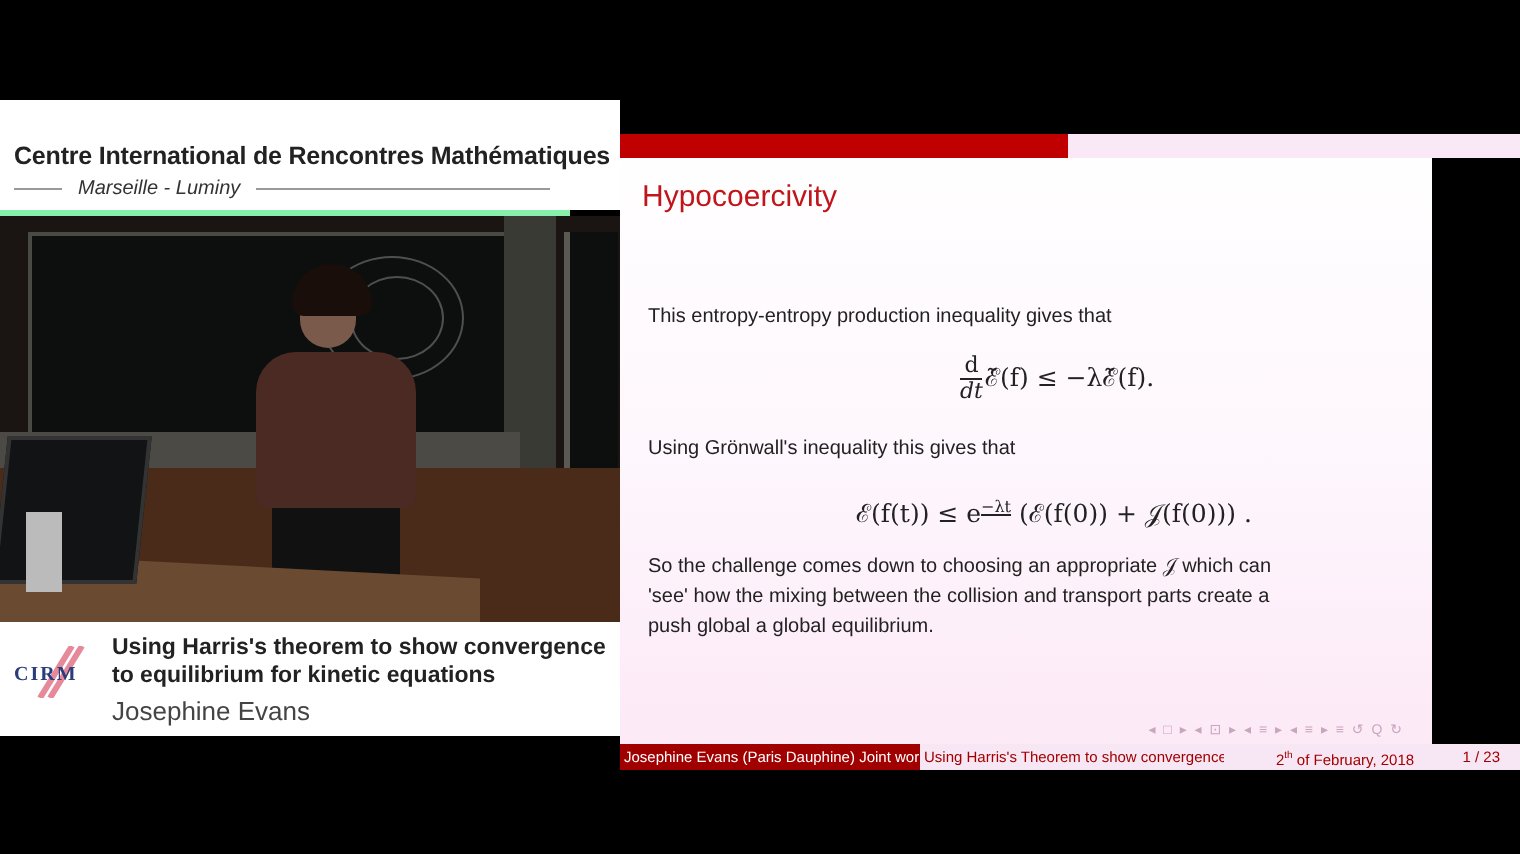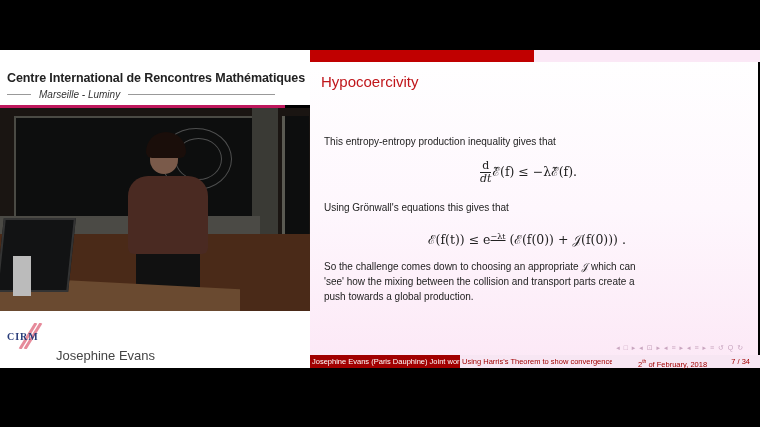--- a/index.html
+++ b/index.html
@@ -1,20 +1,20 @@
 <!DOCTYPE html>
 <html><head>
 <meta charset="utf-8">
 <style>
   html, body { margin:0; padding:0; }
   body { width:760px; height:427px; background:#000; position:relative; overflow:hidden; font-family:"Liberation Sans", sans-serif; }
   .frame { position:absolute; left:0; top:50px; width:760px; height:318px; background:#000; }
 
   
-  .left { position:absolute; left:0; top:0; width:285px; height:318px; background:#be185d; }
+  .left { position:absolute; left:0; top:0; width:285px; height:318px; background:#86efac; }
   .cirm-header { position:absolute; left:0; top:0; width:310px; height:55px; background:#fff; }
   .cirm-title { position:absolute; left:7px; top:21px; font-size:12.5px; font-weight:bold; color:#222; white-space:nowrap; letter-spacing:-0.1px; }
   .cirm-sub { position:absolute; left:7px; top:37px; width:268px; height:14px; display:flex; align-items:center; }
   .cirm-sub .line { height:1px; background:#999; }
   .cirm-sub .l1 { width:24px; }
   .cirm-sub .l2 { flex:1; }
   .cirm-sub span { font-size:10px; color:#333; padding:0 8px; white-space:nowrap;font-style:italic; }
 
   .video { position:absolute; left:0; top:58px; width:310px; height:248px; background:#1a1512; overflow:hidden; }
   .board { position:absolute; left:14px; top:8px; width:236px; height:98px; background:#0d0e0e; border:2px solid #4a4a44; }
@@ -30,21 +30,21 @@
   .person-head { position:absolute; left:150px; top:30px; width:28px; height:36px; background:#7a5a4a; border-radius:14px; }
   .person-hair { position:absolute; left:146px; top:24px; width:40px; height:26px; background:#1a0e0a; border-radius:20px 20px 6px 6px; }
   .chalk { position:absolute; border:1px solid rgba(200,200,200,0.35); border-radius:50%; }
 
   .cirm-footer { position:absolute; left:0; top:261px; width:310px; height:57px; background:#fff; }
   .logo { position:absolute; left:6px; top:12px; width:40px; height:26px; }
   .talk-title { position:absolute; left:56px; top:6px; font-size:11.5px; font-weight:bold; color:#222; line-height:14px; width:252px; }
   .talk-speaker { position:absolute; left:56px; top:37px; font-size:13px; color:#444; }
 
   
-  .slide { position:absolute; left:310px; top:0; width:448px; height:318px; background:linear-gradient(180deg,#fff 0%, #fef7fd 50%, #fce8f6 100%); }
+  .slide { position:absolute; left:310px; top:17px; width:406px; height:318px; background:linear-gradient(180deg,#fff 0%, #fef7fd 50%, #fce8f6 100%); }
   .progress { position:absolute; left:0; top:0; width:450px; height:12px; background:#fbe8f6; }
   .progress-fill { position:absolute; left:0; top:0; width:224px; height:12px; background:#c00000; }
   .slide-title { position:absolute; left:11px; top:23px; font-size:15px; color:#c0161b; }
   .txt { position:absolute; left:14px; font-size:10px; color:#222; white-space:nowrap; }
   .math { position:absolute; font-family:"DejaVu Serif", serif; font-size:12.5px; color:#222; white-space:nowrap; }
   .frac { display:inline-block; vertical-align:middle; text-align:center; font-size:11px; line-height:12px; margin-right:1px; }
   .frac .num { display:block; border-bottom:1px solid #222; padding:0 1px; }
   .frac .den { display:block;font-style:italic; }
   .script { }
 
@@ -85,46 +85,47 @@
       <div class="monitor"></div>
       <div class="stand"></div>
     </div>
 
     <div class="cirm-footer">
       <svg class="logo" viewBox="0 0 40 26">
         <line x1="14" y1="26" x2="30" y2="0" stroke="#e68a9a" stroke-width="3"></line>
         <line x1="19" y1="26" x2="35" y2="0" stroke="#e68a9a" stroke-width="3"></line>
         <text x="1" y="17" font-family="Liberation Serif, serif" font-size="10" font-weight="bold" fill="#2a3d7a" letter-spacing="1">CIRM</text>
       </svg>
+      <div class="talk-title">Using Harris's theorem to show convergence to equilibrium for kinetic equations</div>
       <div class="talk-speaker">Josephine Evans</div>
     </div>
   </div>
 
   <div class="slide">
     <div class="progress">
       <div class="progress-fill"></div>
     </div>
     <div class="slide-title">Hypocoercivity</div>
 
     <div class="txt" style="top:86px;">This entropy-entropy production inequality gives that</div>
     <div class="math" style="left:170px;top:110px;">
       <span class="frac"><span class="num">d</span><span class="den">dt</span></span><span class="script">ℰ̃(f) ≤ −λℰ̃(f).</span>
     </div>
-    <div class="txt" style="top:152px;">Using Grönwall's equations this gives that</div>
+    <div class="txt" style="top:152px;">Using Grönwall's inequality this gives that</div>
     <div class="math" style="left:118px;top:181px;">
       <span class="script">ℰ(f(t)) ≤ e</span><sup style="font-size:8px;text-decoration:underline;">−λt</sup><span class="script"> (ℰ(f(0)) + 𝒥(f(0))) .</span>
     </div>
     <div class="txt" style="top:211px;">So the challenge comes down to choosing an appropriate 𝒥 which can</div>
     <div class="txt" style="top:226px;">'see' how the mixing between the collision and transport parts create a</div>
-    <div class="txt" style="top:241px;">push towards a global production.</div>
+    <div class="txt" style="top:241px;">push global a global equilibrium.</div>
 
     <div class="navsyms">◂ □ ▸ ◂ ⊡ ▸ ◂ ≡ ▸ ◂ ≡ ▸  ≡  ↺ Q ↻</div>
 
     <div class="footbar">
       <div class="fb1">Josephine Evans (Paris Dauphine) Joint work</div>
       <div class="fb2">Using Harris's Theorem to show convergence</div>
       <div class="fb3">
         <span><span>2</span><sup style="font-size:5px;">th</sup><span> of February, 2018</span></span>
-        <span>7 / 34</span>
+        <span>1 / 23</span>
       </div>
     </div>
   </div>
 </div>
 
 </body></html>

